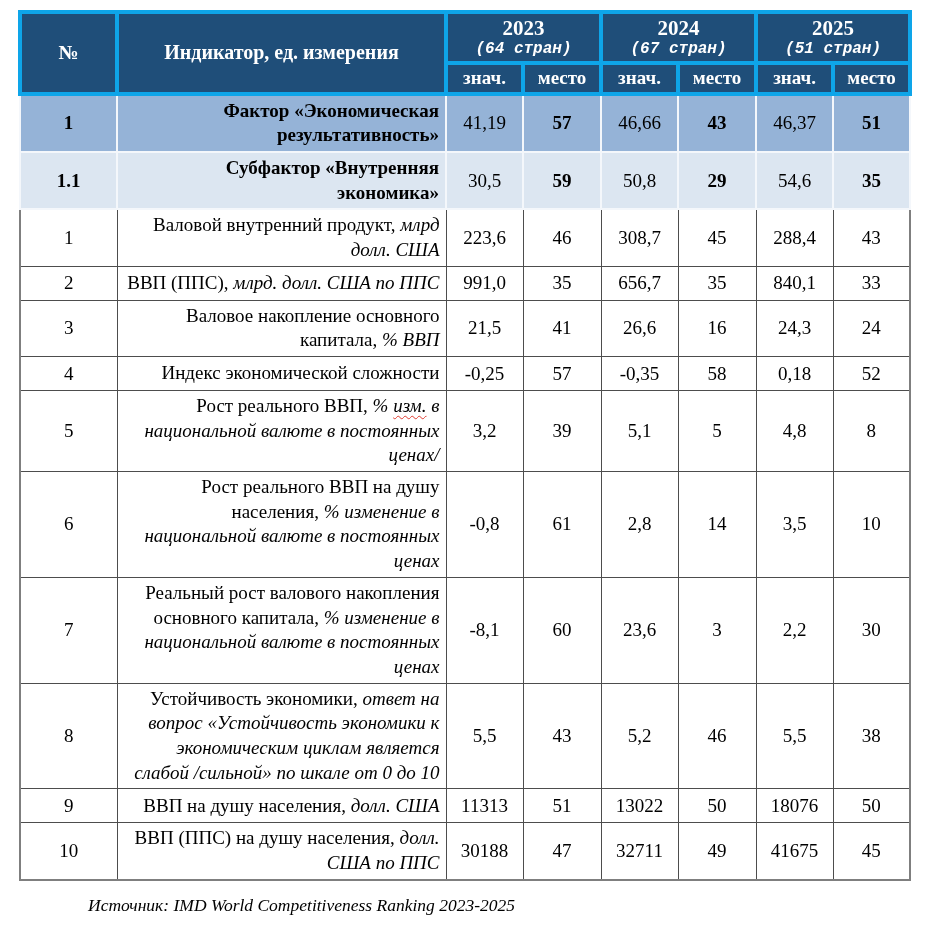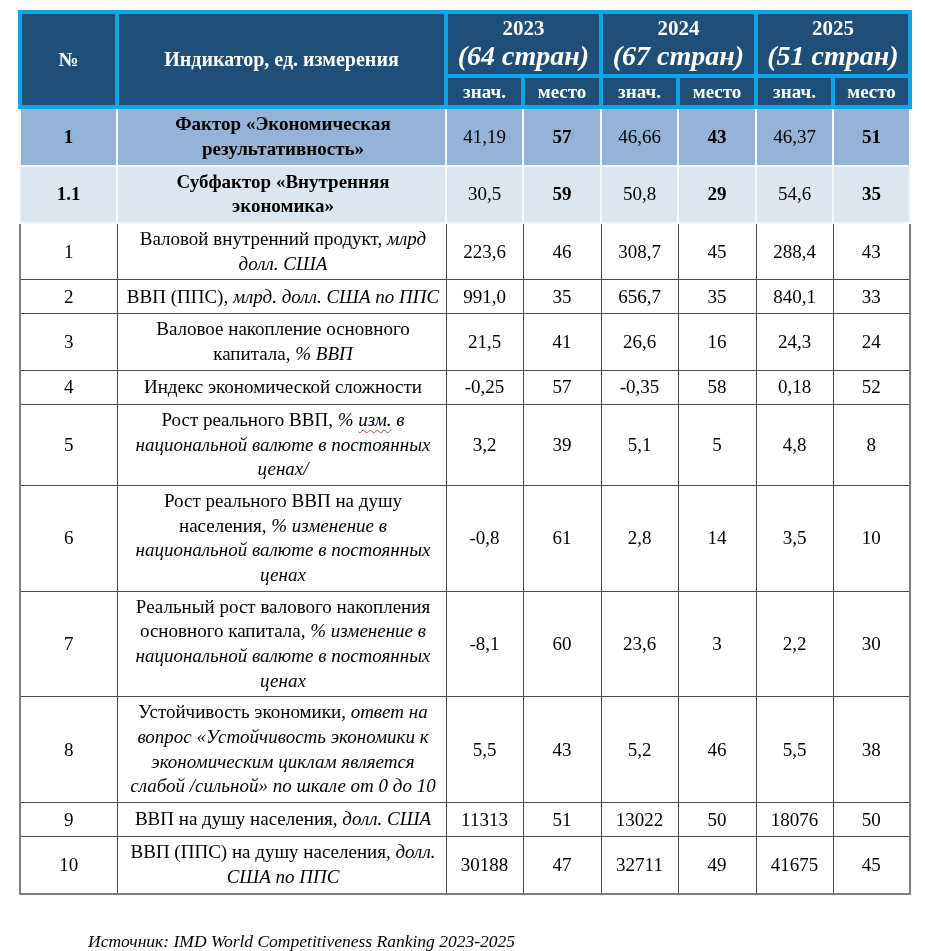--- a/index.html
+++ b/index.html
@@ -36,50 +36,50 @@
     border: 4px solid #0ea5e9;
     font-weight: bold;
     text-align: center;
     padding: 2px 2px;
   }
   th.h-num, th.h-indicator { font-size: 20px; }
   tr.head { height: 48px; }
   tr.subhead { height: 31px; }
   tr.subhead th { font-size: 19px; }
   .year-line { font-size: 21px; line-height: 1.15; }
-  .countries-line { font-size: 28px; font-style: italic; font-weight: bold; line-height: 1.15; }
+  .countries-line { font-size: 16px; font-style: italic; font-weight: bold; line-height: 1.15; font-family: Liberation Mono, monospace; }
 
   
   tbody td {
     border: 1px solid var(--grid);
     font-size: 19px;
     background: #fff;
     height: 34px;
   }
   td.c-num { text-align: center; padding: 2px 2px; }
-  td.c-label { text-align: center; padding: 3px 6px 3px 9px; line-height: 1.3; }
+  td.c-label { text-align: right; padding: 3px 6px 3px 9px; line-height: 1.3; }
   td.c-val, td.c-rank { text-align: center; padding: 2px 2px; }
 
   tr.factor td, tr.subfactor td { border: 2px solid #f4f7fb; height: 50px; }
   tr.factor td { background: var(--factor-bg); }
   tr.subfactor td { background: var(--subfactor-bg); }
   tr.factor td.c-label, tr.subfactor td.c-label,
   tr.factor td.c-num, tr.subfactor td.c-num { font-weight: bold; }
   tr.factor td.c-rank, tr.subfactor td.c-rank { font-weight: bold; }
 
   em { font-style: italic; }
   .wavy {
     text-decoration: underline wavy var(--wavy);
     text-decoration-thickness: 1px;
     text-underline-offset: 3px;
     text-decoration-skip-ink: none;
   }
 
   .source {
-    margin: 36px 0 0 70px;
+    margin: 14px 0 0 70px;
     font-style: italic;
     font-size: 17.5px;
   }
 </style>
 </head>
 <body>
 
 <div class="page">
   <table class="main">
     <colgroup>

